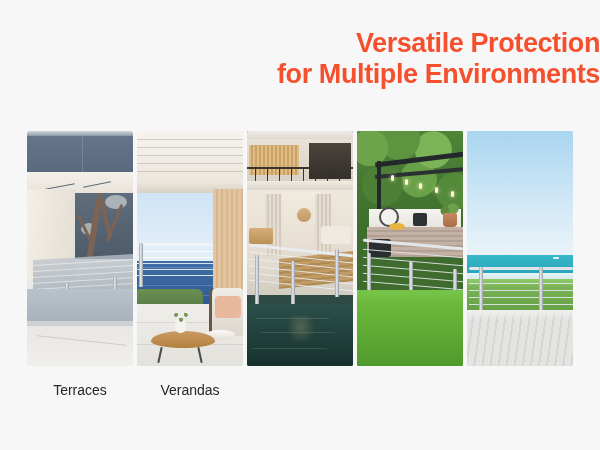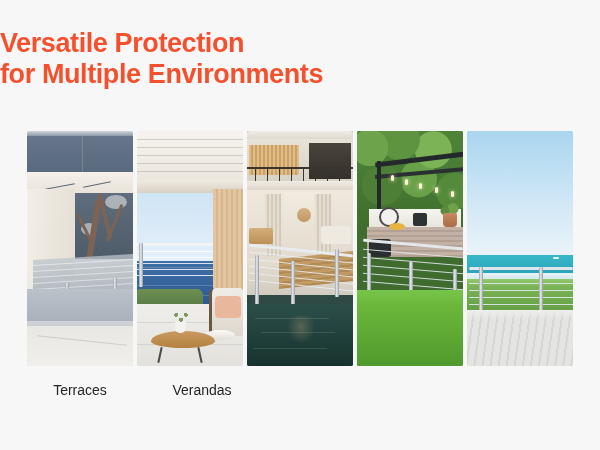--- a/index.html
+++ b/index.html
@@ -24,21 +24,21 @@
     height: 450px;
     background: #f7f7f7;
   }
 
   
   .heading {
     position: absolute;
     top: 28px;
     left: 0;
     width: 600px;
-    text-align: left;
+    text-align: right;
     color: #f4502e;
     font-weight: 800;
     font-size: 27px;
     line-height: 31px;
     letter-spacing: -0.4px;
   }
   .heading .line { display: block; white-space: nowrap; }
 
   
   .card-strip {
@@ -431,21 +431,21 @@
     background: rgba(255,255,255,.9); border-radius: 1px;
   }
 
   
   .label-row {
     position: absolute;
     top: 380px;
     left: 27px;
     width: 546px;
     display: flex;
-    gap: 16px;
+    gap: 4px;
   }
   .label {
     flex: 0 0 106px;
     width: 106px;
     text-align: center;
     font-size: 14px;
     line-height: 20px;
     color: #262626;
     white-space: nowrap;
   }

